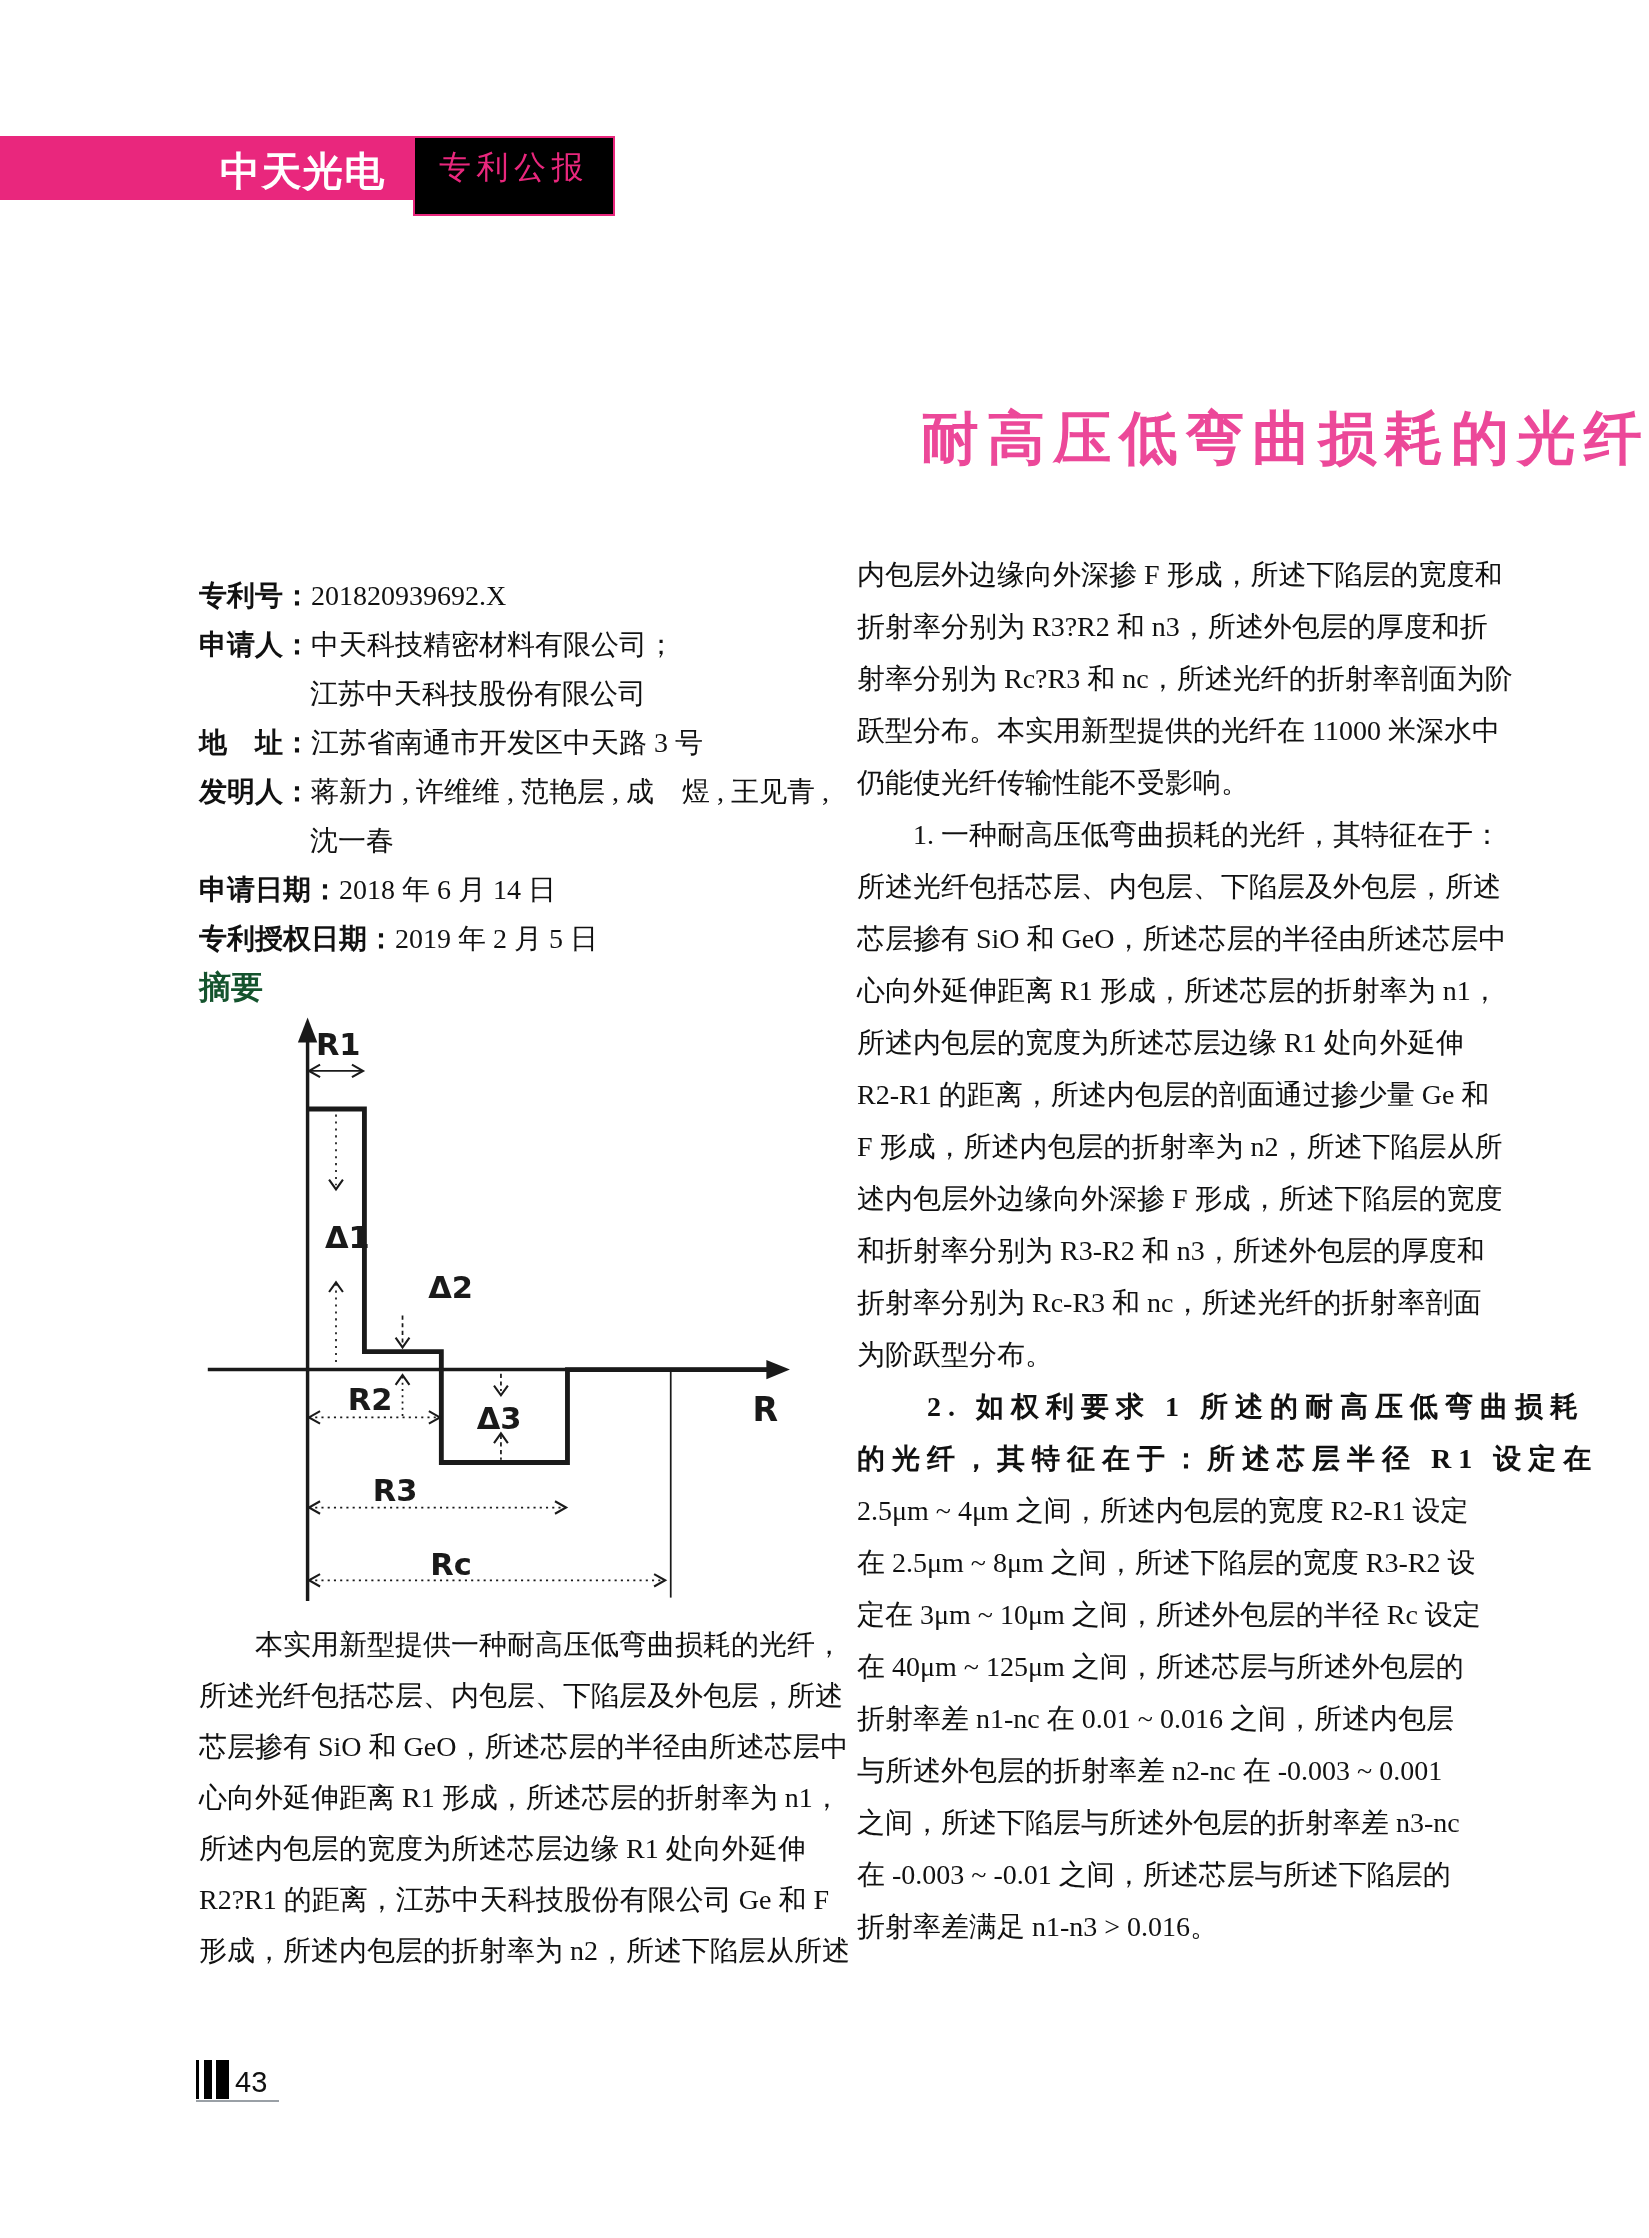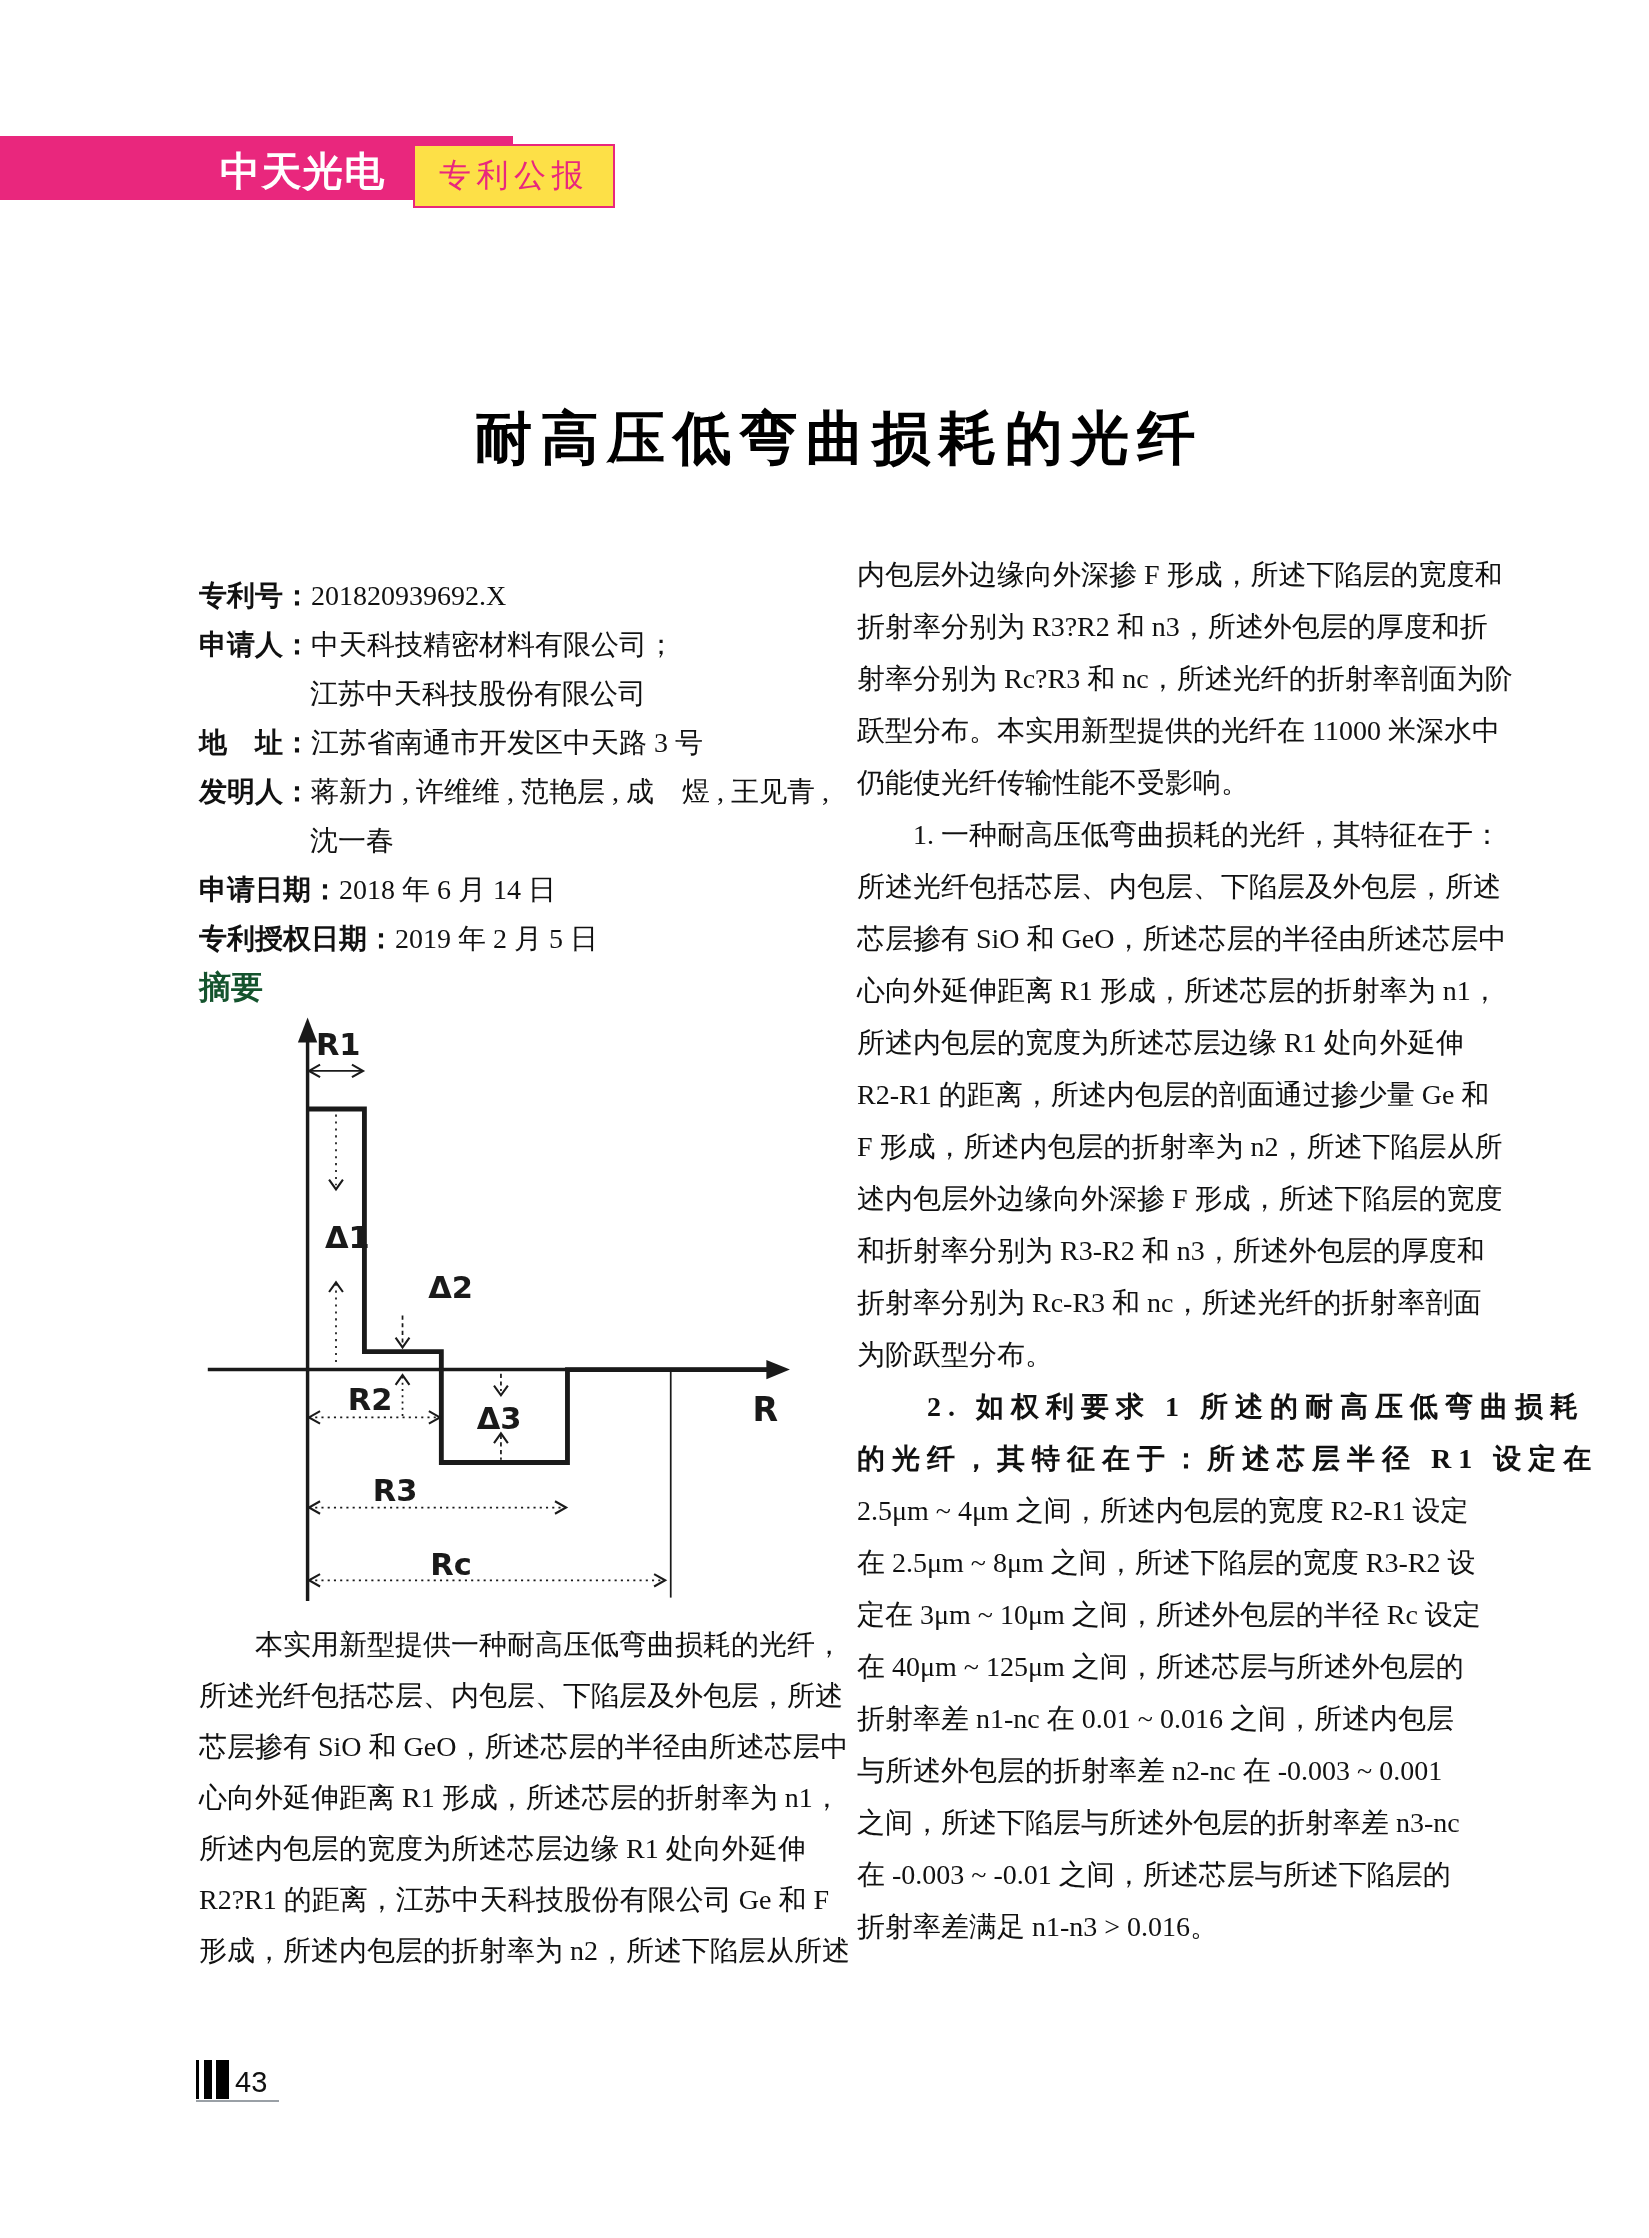--- a/index.html
+++ b/index.html
@@ -12,33 +12,33 @@
   .header-bar {
     position:absolute; left:0; top:136px; width:513px; height:64px;
     background:#e9277d;
   }
   .logo {
     position:absolute; left:220px; top:8.3px;
     font-size:40px; font-weight:700; color:#ffffff; letter-spacing:1.4px;
     font-family:"Liberation Serif","DejaVu Serif",serif;
   }
   .badge {
-    position:absolute; left:413px; top:144px; width:202px; height:64px;
-    box-sizing:border-box; background:#fde047; border:2.8px solid #e9277d;
+    position:absolute; left:413px; top:136px; width:202px; height:80px;
+    box-sizing:border-box; background:#000000; border:2.8px solid #e9277d;
     text-align:center;
   }
   .badge span {
     display:inline-block; line-height:59px; font-size:32px; letter-spacing:5.5px;
     color:#e9277d;
   }
   
   .doc-title {
-    position:absolute; left:0; top:400px; width:1650px; text-align:center;
+    position:absolute; left:0; top:400px; width:1650px; text-align:right;
     text-indent:28px; font-size:58px; font-weight:700; letter-spacing:8.3px;
-    color:#000000; white-space:nowrap;
+    color:#ec4899; white-space:nowrap;
   }
   
   .info-block { position:absolute; left:199px; top:571px; }
   .info-row { font-size:28px; line-height:49px; white-space:nowrap; }
   .info-row .lbl { font-weight:700; }
   .info-row.cont { margin-left:111px; }
   .section-heading { color:#14532d; font-weight:700; font-size:32px; }
   
   .col-lines { position:absolute; }
   .left-abs { left:199px; top:1619px; }

